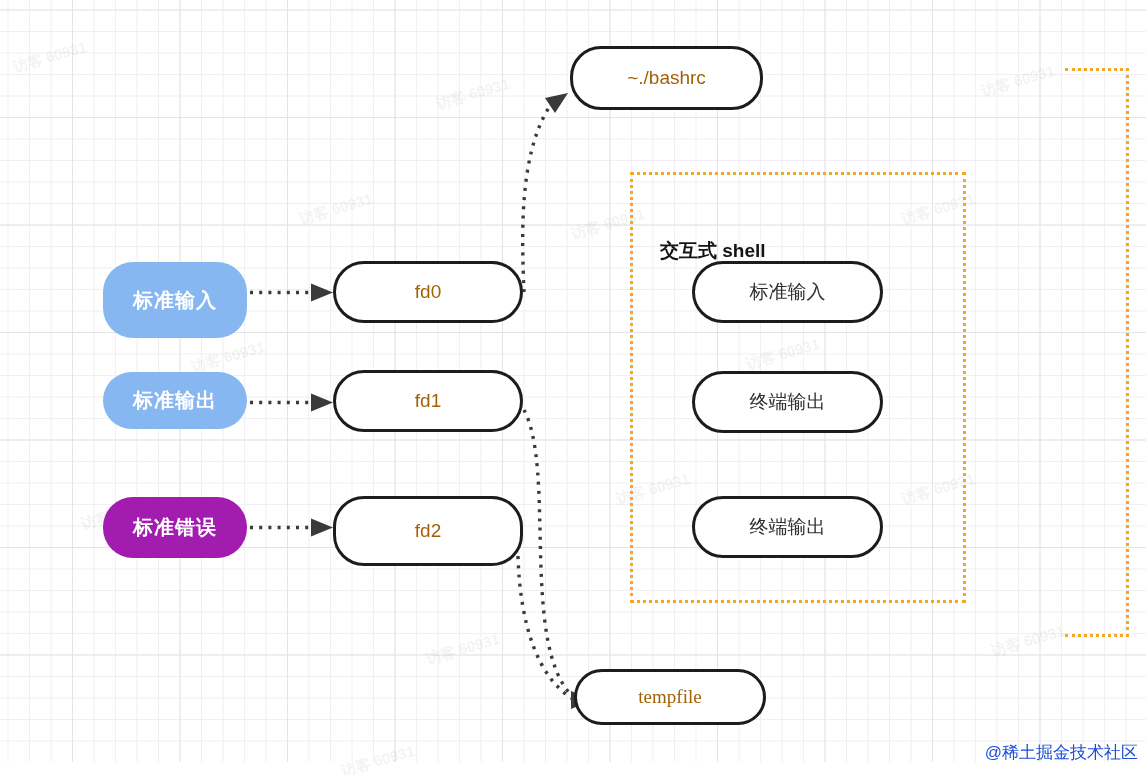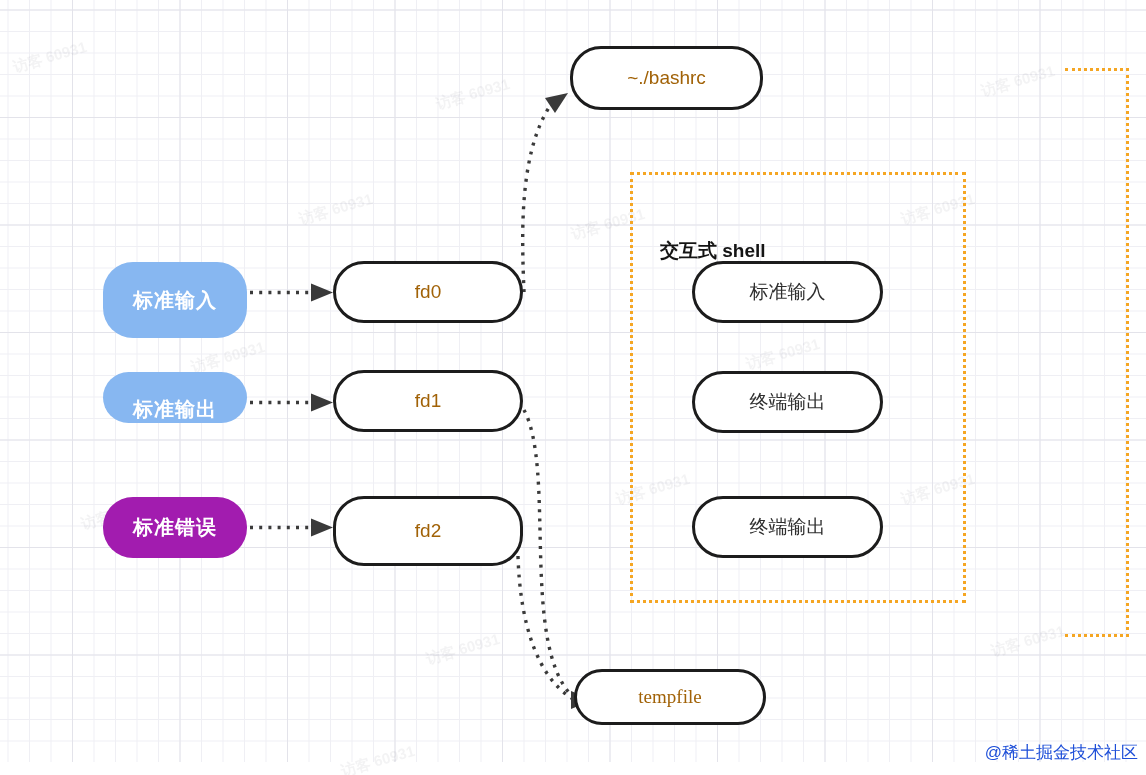--- a/index.html
+++ b/index.html
@@ -57,21 +57,21 @@
   .wm{
     position:absolute;font-size:15px;font-weight:bold;color:rgba(80,80,95,0.07);
     transform:rotate(-16deg);white-space:nowrap;z-index:1;user-select:none;
   }
   
   .credit{
     position:absolute;right:8px;top:741px;font-size:17px;color:#1d4ed8;z-index:4;
   }
   
   #pill-stdin{left:103px;top:262px;width:144px;height:76px;}
-  #pill-stdout{left:103px;top:372px;width:144px;height:51px;align-items:flex-end;}
+  #pill-stdout{left:103px;top:372px;width:144px;height:57px;}
   #pill-stderr{left:103px;top:497px;width:144px;height:61px;}
   #node-fd0{left:333px;top:261px;width:190px;height:62px;}
   #node-fd1{left:333px;top:370px;width:190px;height:62px;}
   #node-fd2{left:333px;top:496px;width:190px;height:70px;}
   #node-bashrc{left:570px;top:46px;width:193px;height:64px;}
   #node-term1{left:692px;top:261px;width:191px;height:62px;}
   #node-term2{left:692px;top:371px;width:191px;height:62px;}
   #node-term3{left:692px;top:496px;width:191px;height:62px;}
   #node-tempfile{left:574px;top:669px;width:192px;height:56px;font-family:Liberation Serif, serif;}
 </style>

